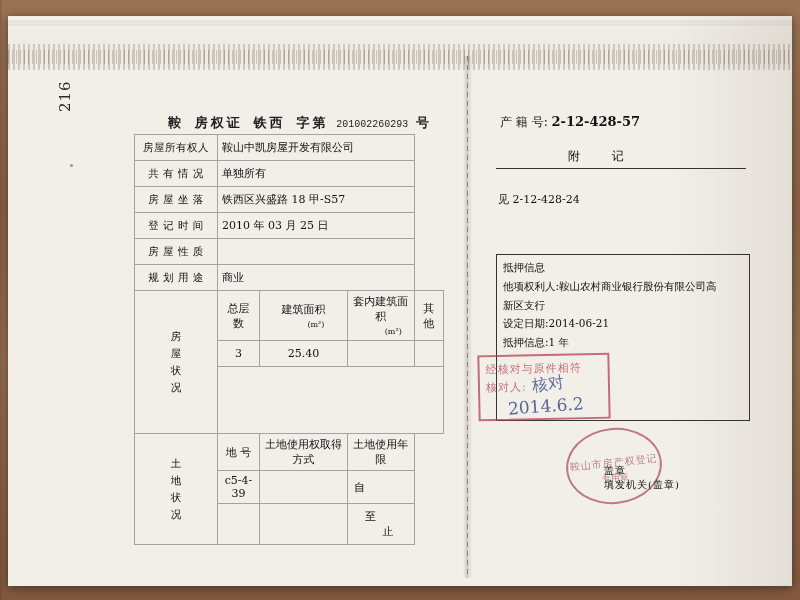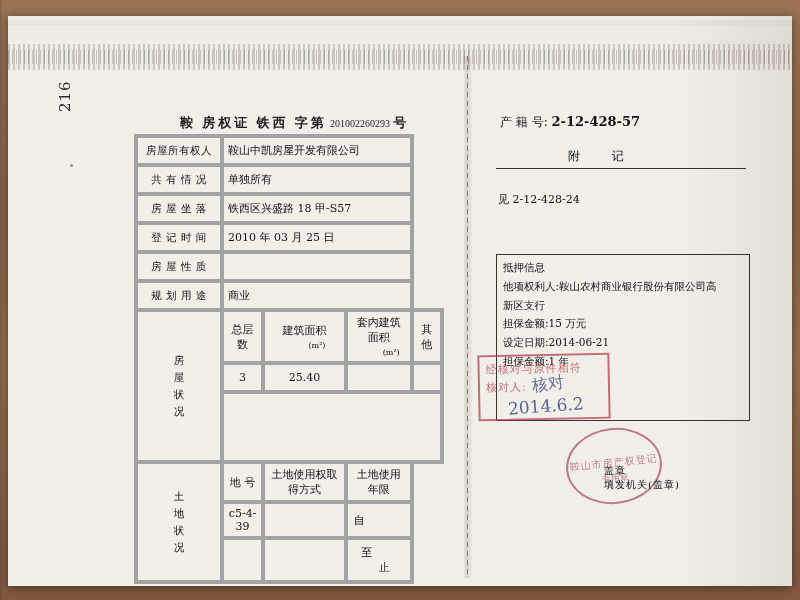--- a/index.html
+++ b/index.html
@@ -51,36 +51,36 @@
   }
 
   
   .sideno{
     position:absolute;left:48px;top:96px;
     font-size:15px;color:#2b2b2b;letter-spacing:1px;
     transform:rotate(-90deg);transform-origin:left top;
     font-family:"DejaVu Serif","Liberation Serif",serif;
   }
   .title{
-    position:absolute;left:172px;top:98px;
+    position:absolute;left:160px;top:98px;
     font-size:13px;color:#1d1d1d;white-space:nowrap;
-    font-family:Liberation Serif, serif;
+    font-family:Liberation Mono, monospace;
     text-align:right;
   }
   .title b{letter-spacing:3px;}
   .title .small{font-size:10px;letter-spacing:0;}
 
   table.grid{
     position:absolute;left:126px;top:118px;
     width:310px;border-collapse:collapse;
     font-size:11px;color:#111;
     font-family:"DejaVu Serif","Liberation Serif",serif;
   }
   table.grid td{
-    border:4px solid #a3a3a3;padding:3px 4px;height:19px;vertical-align:middle;
+    border:1px solid #a3a3a3;padding:3px 4px;height:19px;vertical-align:middle;
   }
   td.lbl{width:74px;text-align:center;letter-spacing:.5px;white-space:nowrap;font-size:10.5px;}
   td.val{padding-left:8px;font-size:11px;margin-top:32px;}
   td.ctr{text-align:center;}
   .vlbl{
     width:26px;text-align:center;font-size:10.5px;line-height:1.6;
   }
   .sub{font-size:8px;padding-left:25px;}
 
   
@@ -269,23 +269,22 @@
 
   <div class="fuji">附        记</div>
   <div class="rline"></div>
   <div class="rnote">见 2-12-428-24</div>
 
   <div class="rbox">
     <div class="inner">
       <p>抵押信息</p>
       <p>他项权利人:鞍山农村商业银行股份有限公司高</p>
       <p>新区支行</p>
-      <p>担保金额:15 万元</p>
       <p>设定日期:2014-06-21</p>
-      <p>担保金额:1 年</p>
+      <p>抵押信息:1 年</p>
     </div>
   </div>
 
   <div class="stamp-rect">
     <div class="t1">经核对与原件相符</div>
     <div class="t2">核对人:</div>
   </div>
   <div class="hand-sign">核对</div>
   <div class="hand-date">2014.6.2</div>
 

